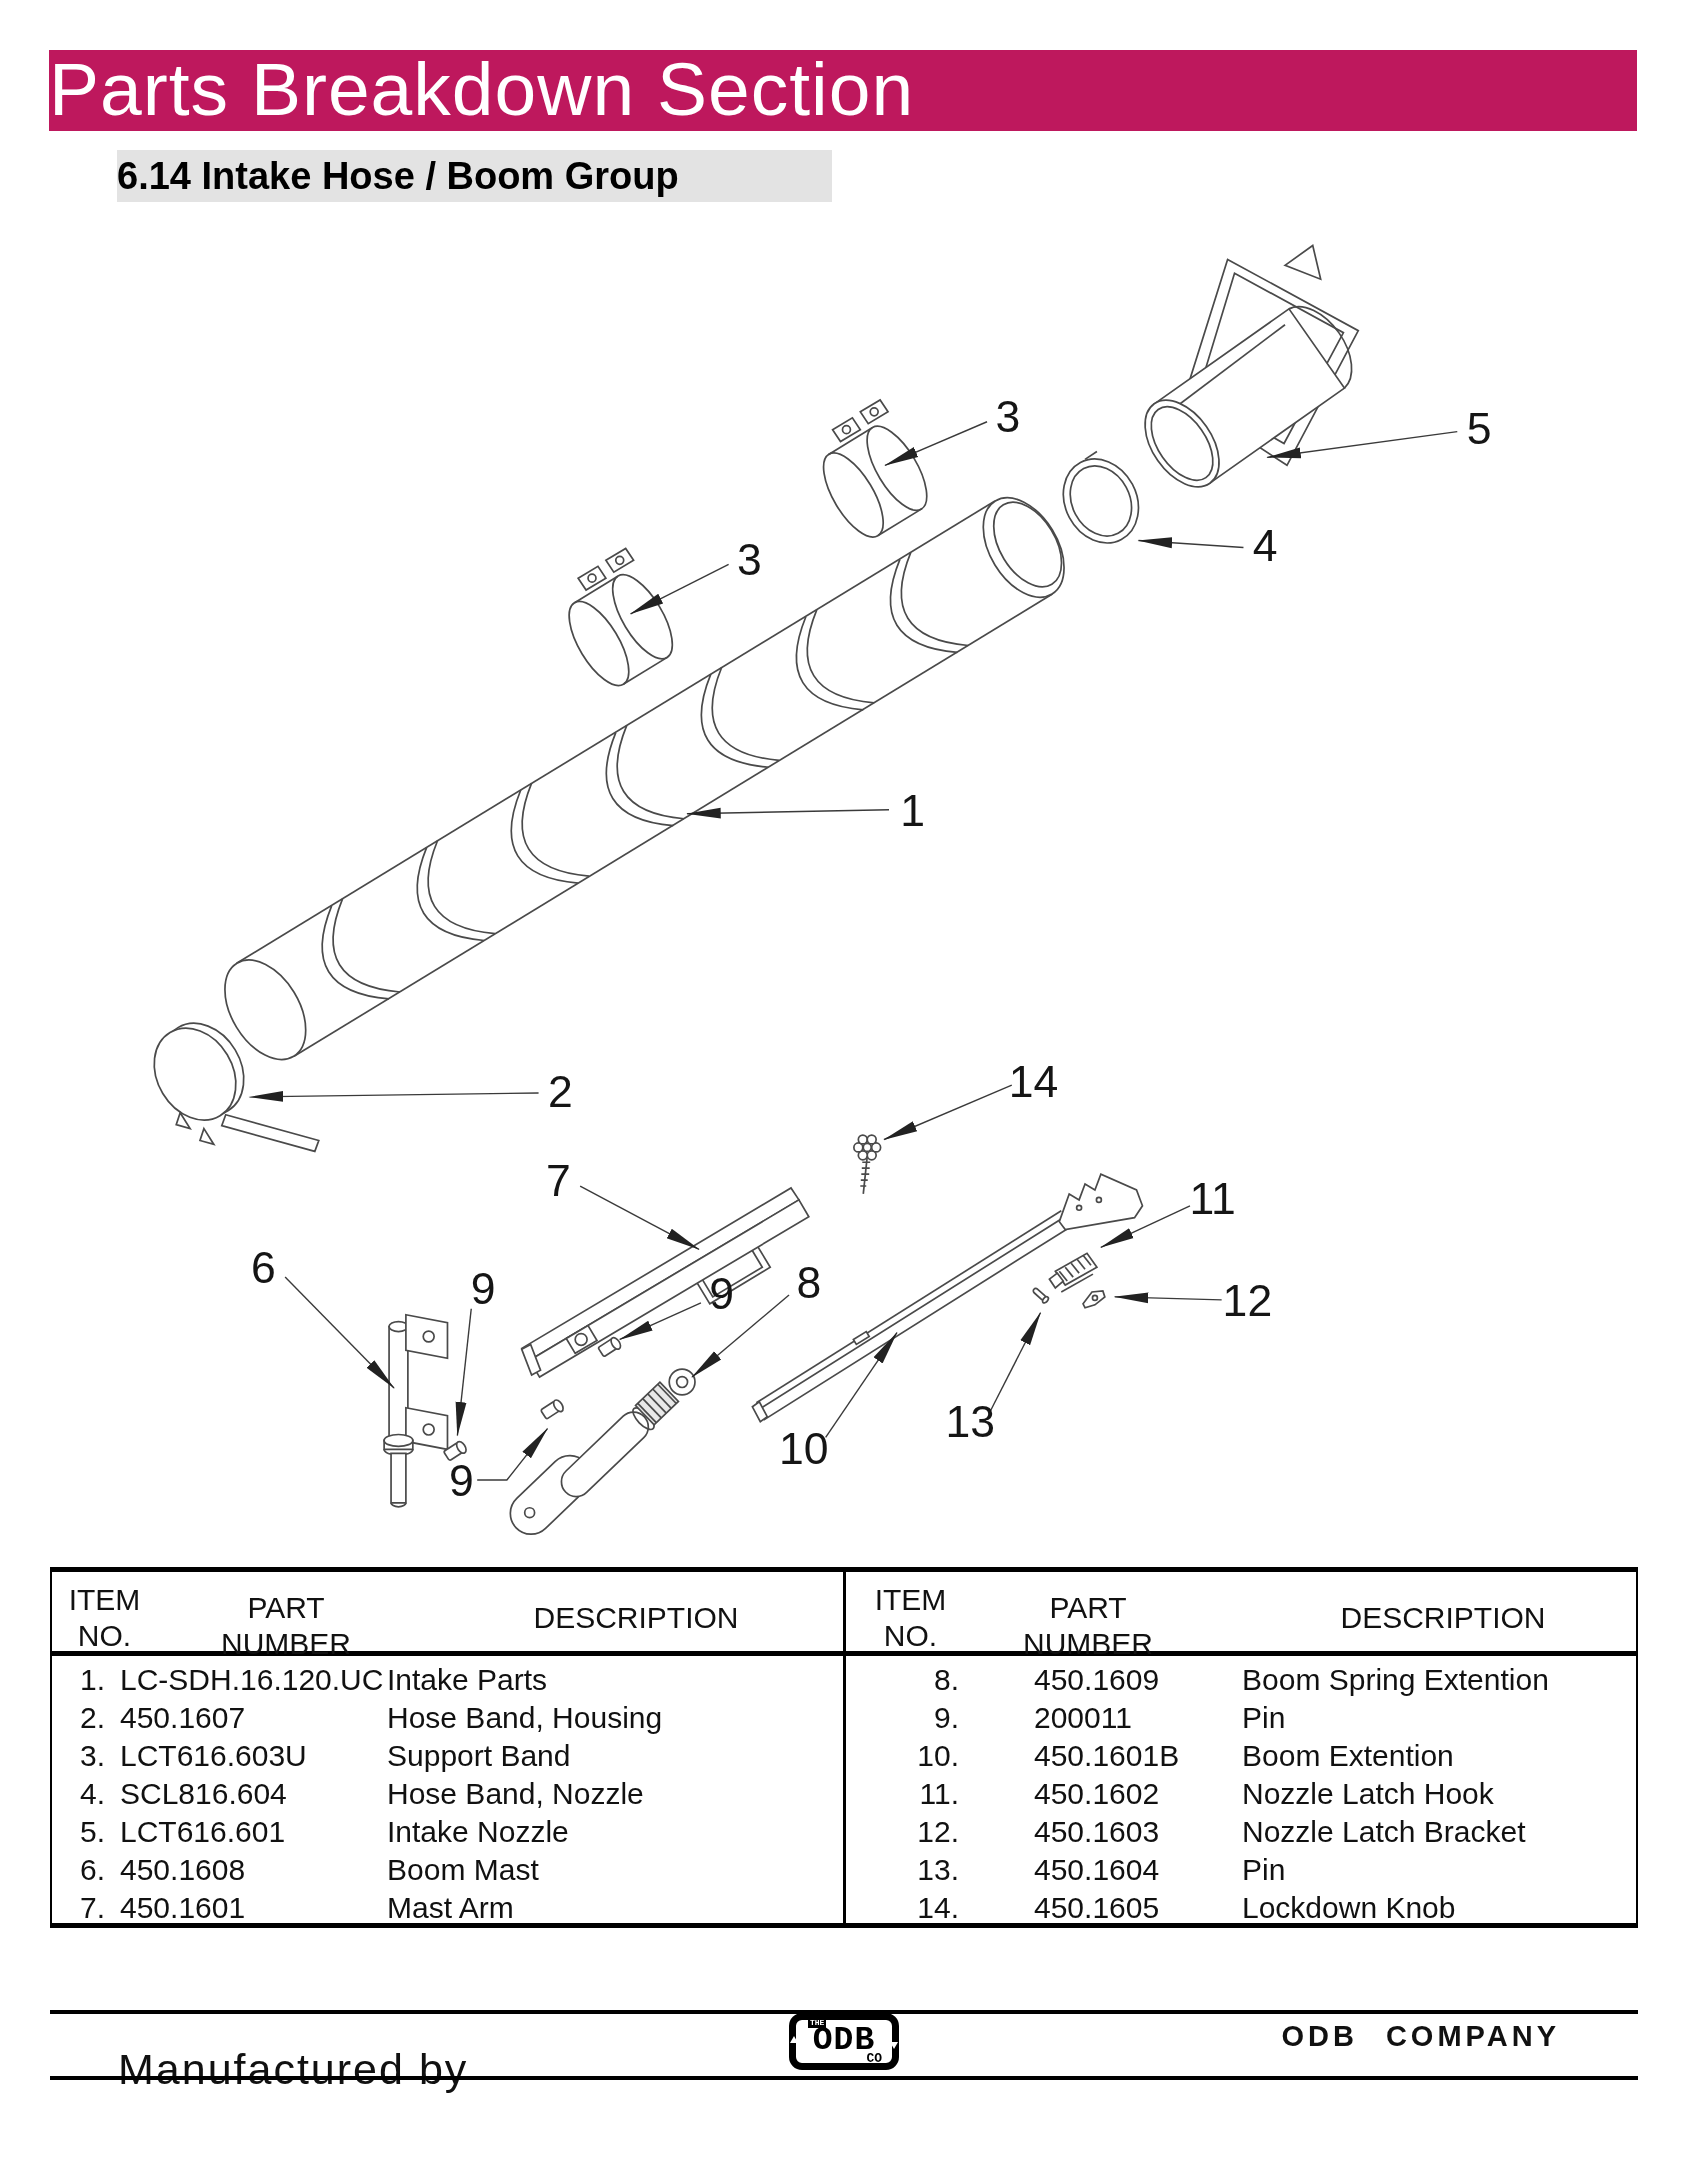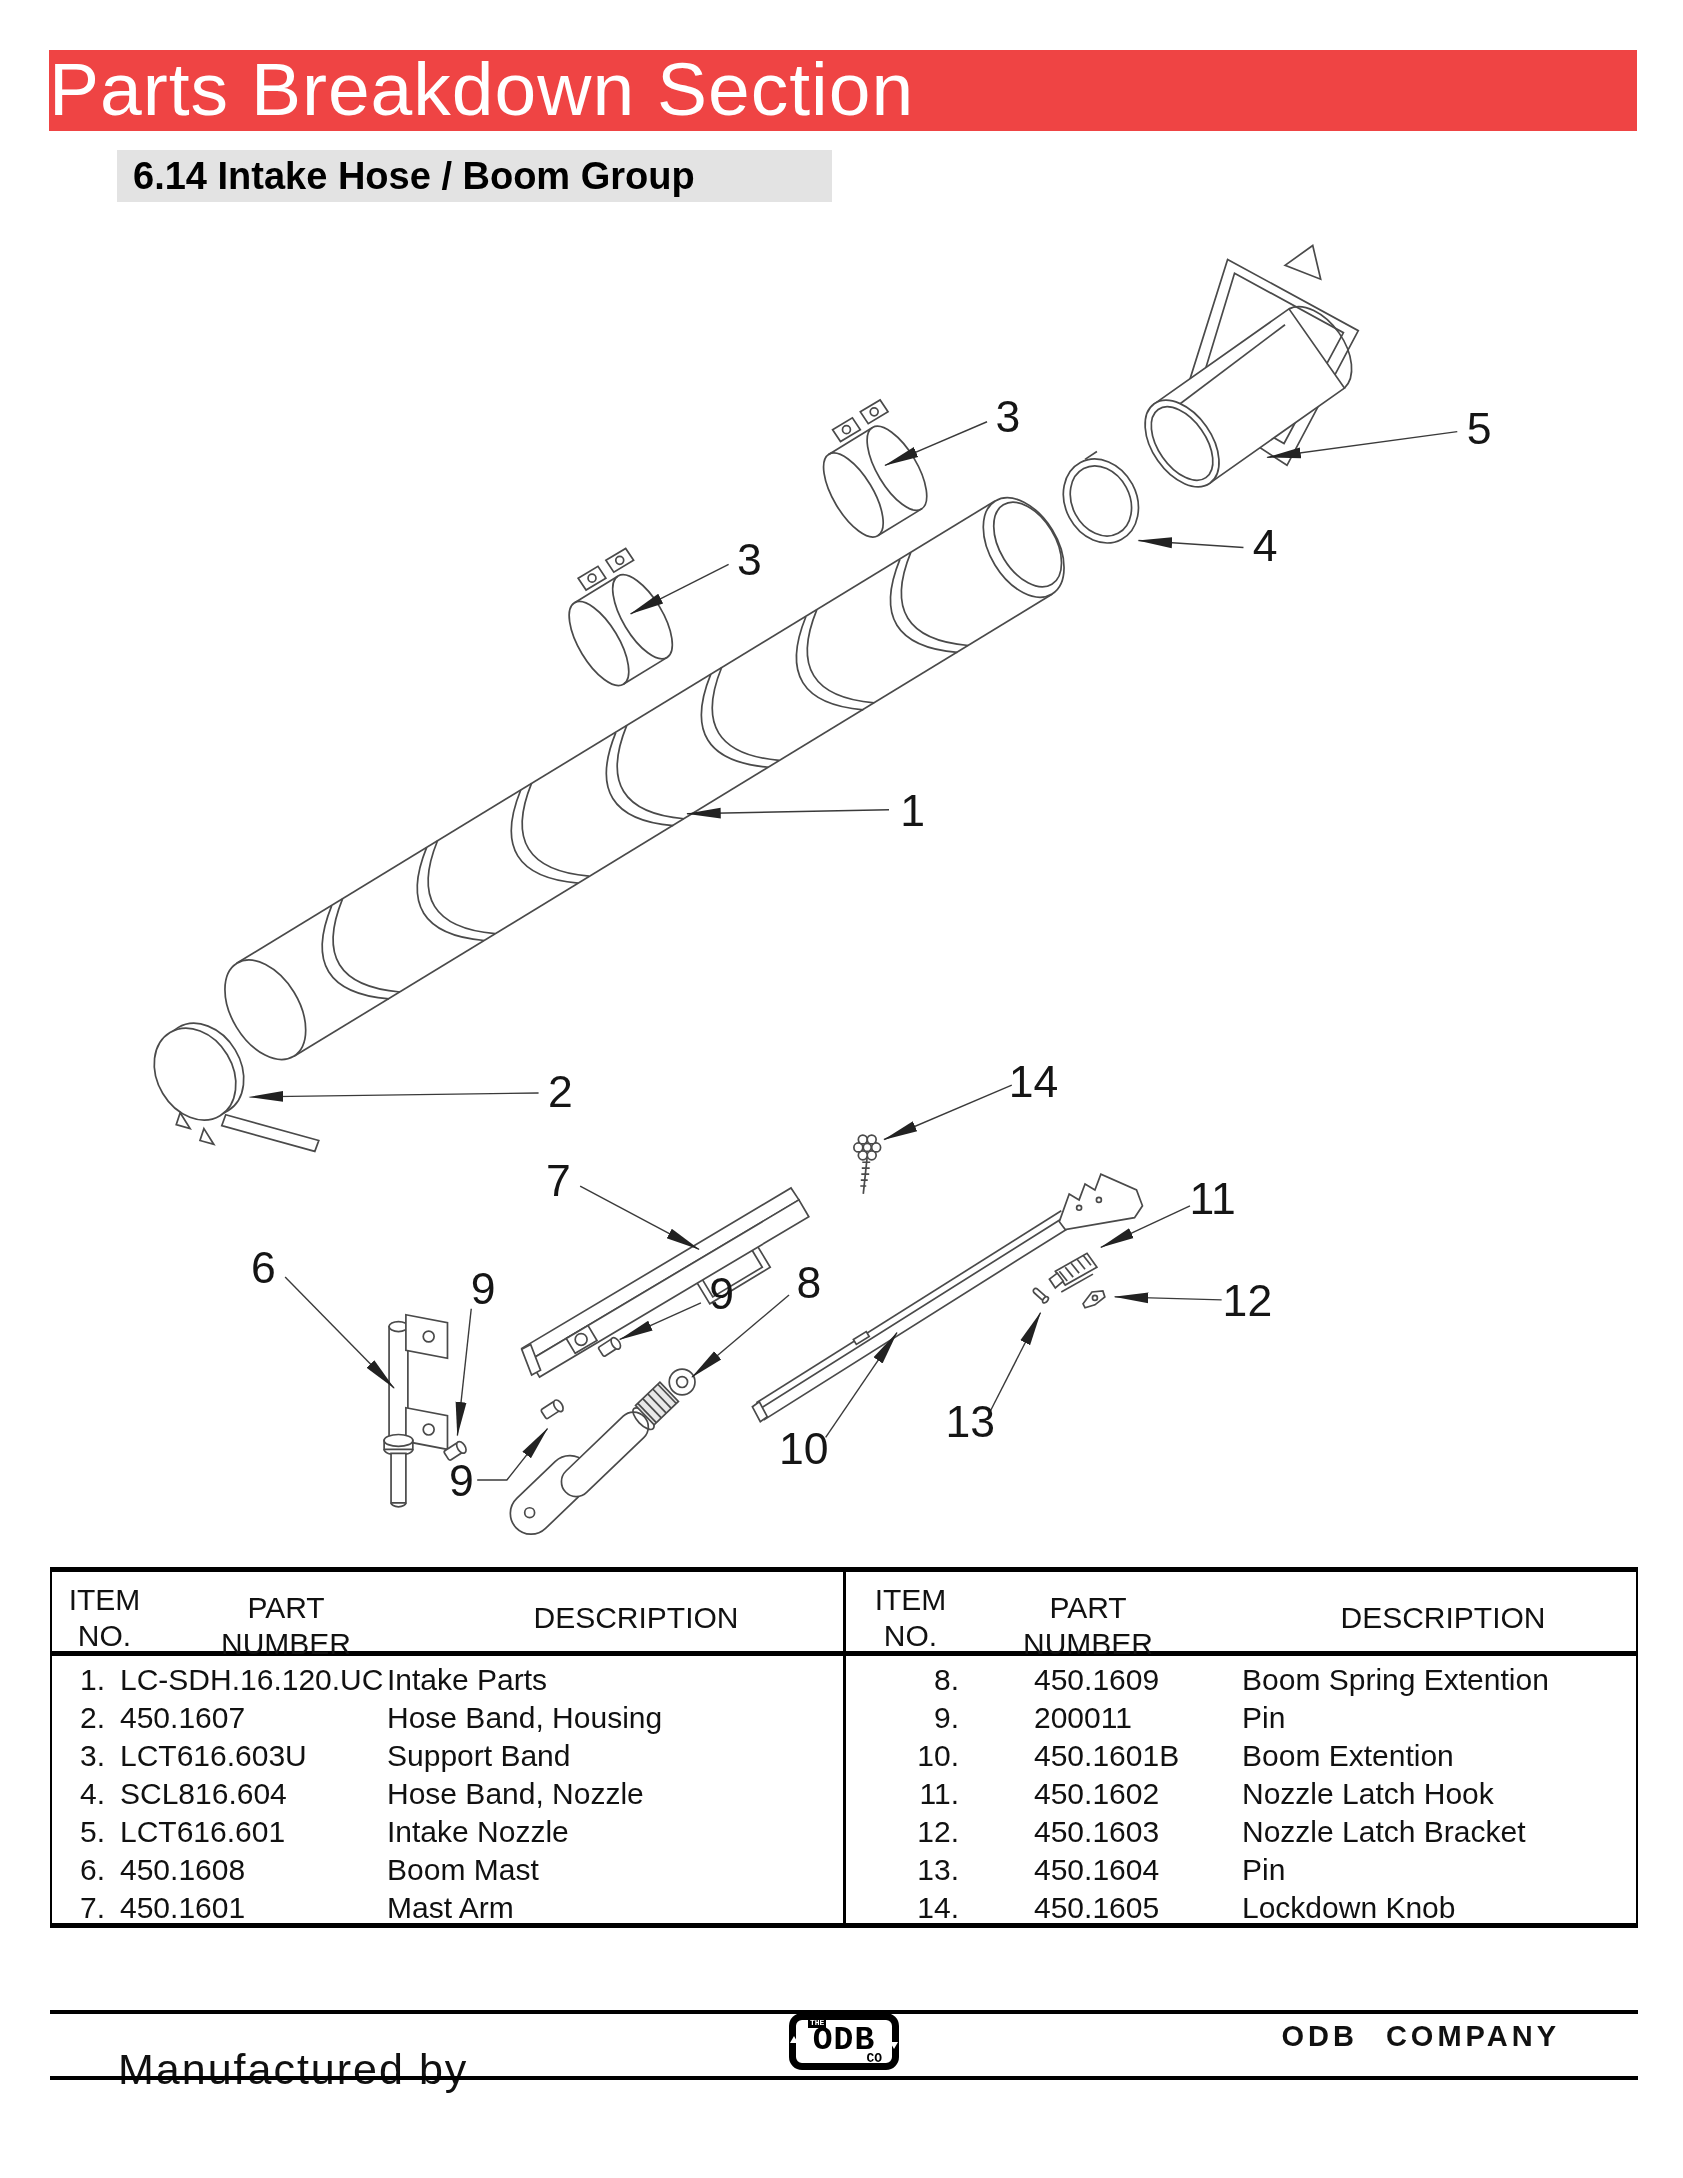--- a/index.html
+++ b/index.html
@@ -1,24 +1,24 @@
 <!DOCTYPE html>
 <html><head>
 <meta charset="utf-8">
 <style>
   html,body{margin:0;padding:0;background:#888;}
   .page{position:relative;width:1683px;height:2178px;background:#ffffff;overflow:hidden;
         font-family:"Liberation Sans", sans-serif;color:#111;}
   
-  .header-bar{position:absolute;left:49px;top:50px;width:1588px;height:81px;background:#ef4444;
+  .header-bar{position:absolute;left:49px;top:50px;width:1588px;height:81px;background:#be185d;
 non      text-align:center;}
   .header-bar span{display:block;line-height:79px;font-size:75px;color:#fff;letter-spacing:1px;}
   
   .section-bar{position:absolute;left:117px;top:150px;width:715px;height:52px;background:#e3e3e3;}
-  .section-bar span{display:block;padding-left:16px;line-height:52px;font-size:38px;font-weight:bold;color:#000;}
+  .section-bar span{display:block;padding-left:0;line-height:52px;font-size:38px;font-weight:bold;color:#000;}
   
   svg.diagram{position:absolute;left:0;top:0;}
   svg.diagram path, svg.diagram line, svg.diagram polygon, svg.diagram ellipse, svg.diagram circle, svg.diagram rect
       {vector-effect:non-scaling-stroke;}
   .callout-text{font-size:45px;fill:#151515;}
   
   .parts-table{position:absolute;left:50px;top:1567px;width:1588px;height:361px;box-sizing:border-box;
       border-top:5px solid #000;border-bottom:5px solid #000;border-left:2px solid #000;border-right:2px solid #000;
       display:flex;}
   .half{position:relative;box-sizing:border-box;height:100%;}

